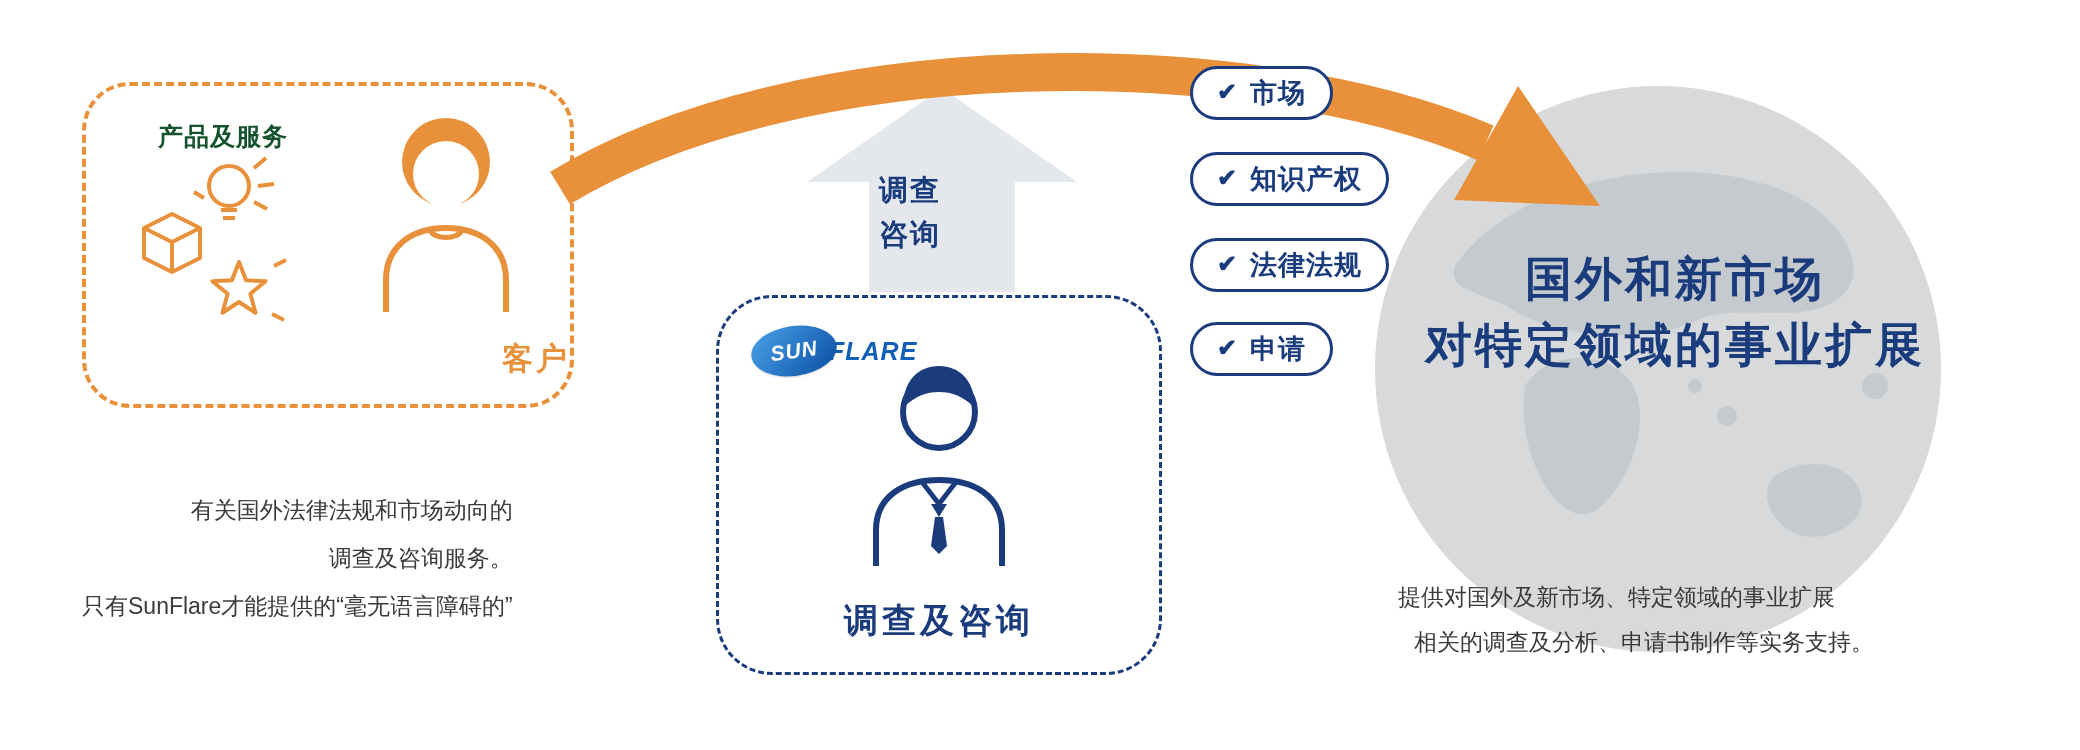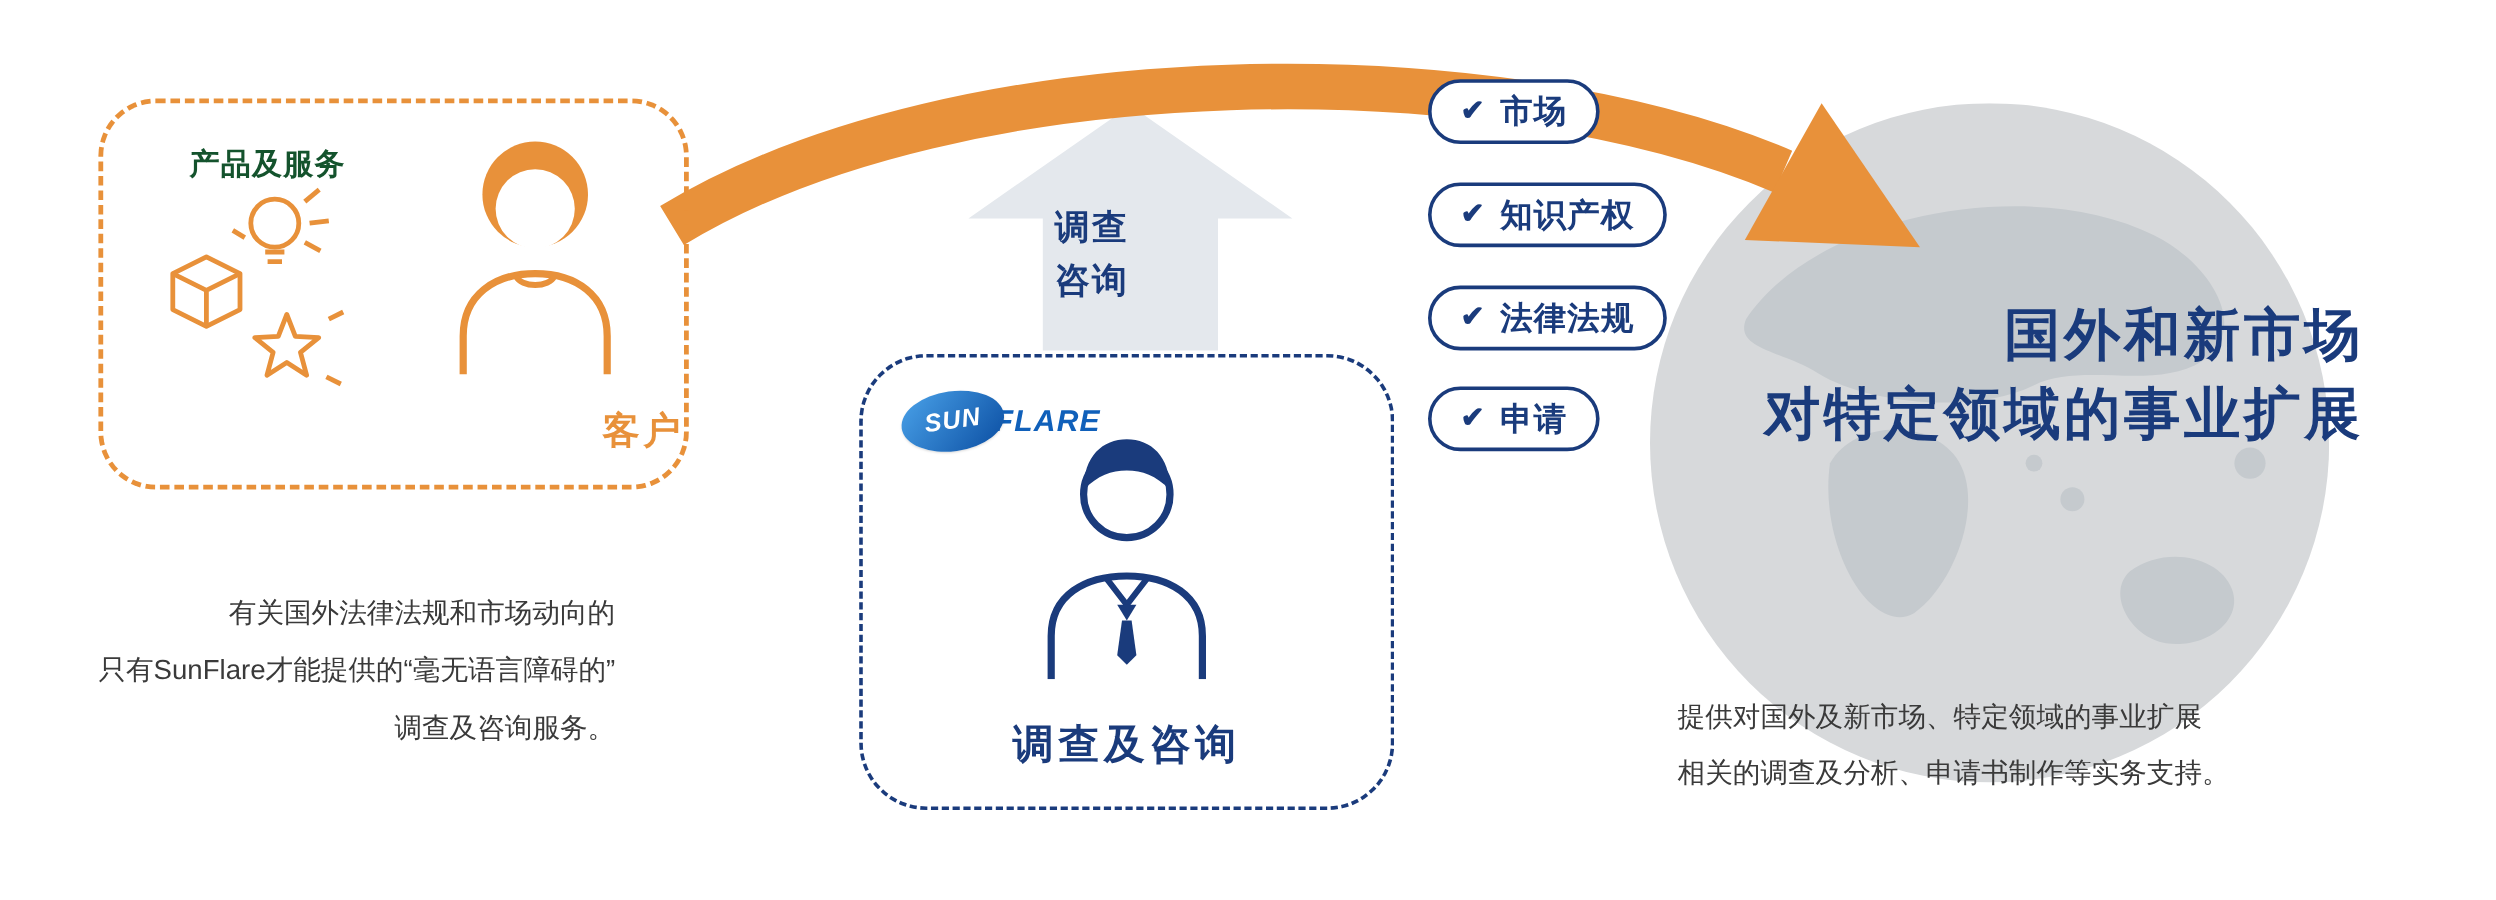--- a/index.html
+++ b/index.html
@@ -28,26 +28,26 @@
   .man { left:50%; top:56px; transform:translateX(-50%); }
   .sun-label { left:0; right:0; bottom:28px; text-align:center; color:#1A3B7C; font-size:34px; font-weight:bold; letter-spacing:4px; }
 
   
   .badge { left:1190px; height:54px; display:inline-flex; align-items:center; gap:12px; padding:0 24px; background:#fff; border:3px solid #1A3B7C; border-radius:27px; color:#1A3B7C; font-size:27px; font-weight:bold; letter-spacing:1px; }
   .badge .check { font-size:24px; transform:translateY(-1px); }
   .badge-1 { top:66px; } .badge-2 { top:152px; } .badge-3 { top:238px; } .badge-4 { top:322px; }
 
   
   .globe-svg { left:1375px; top:86px; }
-  .globe-title { left:1240px; top:246px; width:730px; text-align:right; color:#1A3B7C; font-size:47px; font-weight:bold; line-height:66px; letter-spacing:3px; }
+  .globe-title { left:1310px; top:246px; width:730px; text-align:center; color:#1A3B7C; font-size:47px; font-weight:bold; line-height:66px; letter-spacing:3px; }
 
   
   .left-note { left:82px; top:486px; font-size:23px; line-height:48px; color:#3a3a3a;text-align:right; }
   .right-note { left:1398px; top:574px; font-size:23px; line-height:47px; color:#3a3a3a; }
-  .right-note .line2 { margin-left:0; }
+  .right-note .line2 { margin-left:16px;font-family:Liberation Mono, monospace; }
 </style>
 </head>
 <body>
 
 <div class="canvas">
 
   <svg class="abs globe-svg" width="566" height="566" viewBox="0 0 566 566">
     <circle cx="283" cy="283" r="283" fill="#D7D9DB"></circle>
     <path d="M80,180 C140,90 320,60 420,110 C470,135 500,190 460,215 C420,240 360,215 320,235 C270,260 180,250 140,225 C110,206 70,205 80,180 Z" fill="#C5CACE"></path>
     <path d="M150,300 C170,265 230,262 255,295 C280,330 255,400 220,425 C185,445 140,370 150,300 Z" fill="#C5CACE"></path>
@@ -140,22 +140,22 @@
     <span>申请</span>
   </div>
 
   <div class="abs globe-title">
     <div>国外和新市场</div>
     <div>对特定领域的事业扩展</div>
   </div>
 
   <div class="abs left-note">
     <div>有关国外法律法规和市场动向的</div>
+    <div>调查及咨询服务。</div>
     <div>只有SunFlare才能提供的“毫无语言障碍的”</div>
-    <div>调查及咨询服务。</div>
   </div>
 
   <div class="abs right-note">
     <div>提供对国外及新市场、特定领域的事业扩展</div>
     <div class="line2">相关的调查及分析、申请书制作等实务支持。</div>
   </div>
 
 </div>
 
 </body></html>

